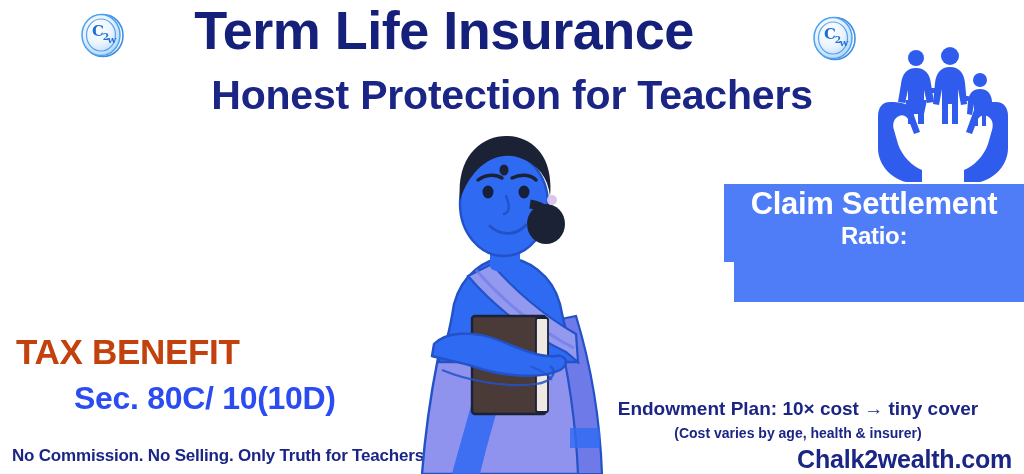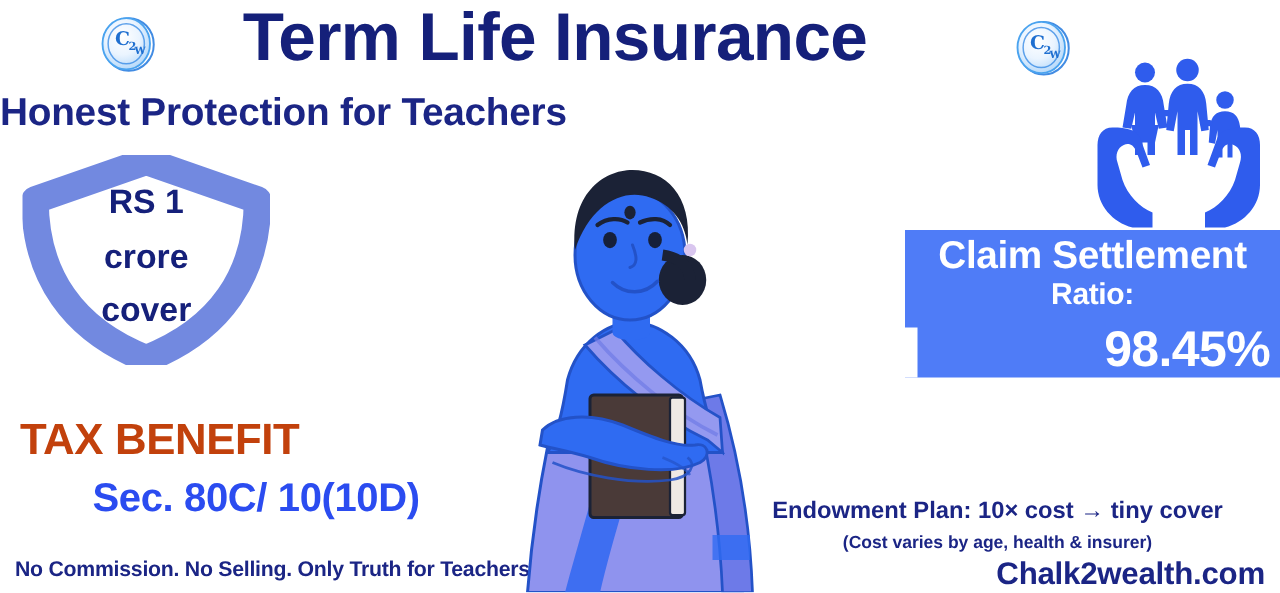--- a/index.html
+++ b/index.html
@@ -29,22 +29,22 @@
     color: #15207a;
     letter-spacing: -0.5px;
     line-height: 1.05;
     white-space: nowrap;
   }
   .subheadline {
     position: absolute;
     top: 72px;
     left: 0;
     width: 1024px;
-    text-align: left;
-    font-size: 31px;
+    text-align: center;
+    font-size: 41px;
     font-weight: bold;
     color: #1b2585;
     letter-spacing: -0.2px;
     white-space: nowrap;
   }
 
   
   .brandmark {
     position: absolute;
     width: 52px;
@@ -262,30 +262,20 @@
       </defs>
       <ellipse cx="27" cy="26.5" rx="20" ry="21" fill="none" stroke="#2e7fe0" stroke-width="1.6" opacity="0.9"></ellipse>
       <ellipse cx="25" cy="26" rx="19" ry="20.5" fill="url(#gloss2)" stroke="#4aa3ef" stroke-width="1.5"></ellipse>
       <ellipse cx="25" cy="26" rx="14.5" ry="16" fill="none" stroke="#2f86e4" stroke-width="1.2" opacity="0.75"></ellipse>
       <text x="22" y="27" font-family="DejaVu Serif, serif" font-size="15" font-weight="bold" fill="#1f6fd0" text-anchor="middle">C</text>
       <text x="30" y="31" font-family="DejaVu Serif, serif" font-size="9" font-weight="bold" fill="#1f6fd0" text-anchor="middle">2</text>
       <text x="36" y="34" font-family="DejaVu Serif, serif" font-size="8" font-weight="bold" fill="#1f6fd0" text-anchor="middle">W</text>
     </svg>
   </div>
 
-  <div class="shield-wrap">
-    <svg viewBox="0 0 198 168" width="198" height="168" aria-hidden="true">
-      <path d="M99 5 L188 36 C188 96 158 140 99 163 C40 140 10 96 10 36 Z" fill="none" stroke="#7289e0" stroke-width="22" stroke-linejoin="round"></path>
-    </svg>
-    <div class="shield-text">
-      <div>RS 1</div>
-      <div>crore</div>
-      <div>cover</div>
-    </div>
-  </div>
 
   <div class="tax-benefit">TAX BENEFIT</div>
   <div class="tax-section">Sec. 80C/ 10(10D)</div>
   <div class="tagline">No Commission. No Selling. Only Truth for Teachers.</div>
 
   <div class="teacher">
     <svg viewBox="0 0 250 366" width="250" height="366" aria-hidden="true">
       <defs>
         <clipPath id="posterClip">
           <rect x="0" y="0" width="250" height="366"></rect>
@@ -367,19 +357,18 @@
                  L92 126 C102 122 112 112 116 100 L120 86 C122 80 120 74 115 72
                  C111 70 107 72 105 77 L100 90 L94 88 L102 66 C105 60 112 58 124 58 Z"></path>
       </g>
     </svg>
   </div>
 
   <div class="claim-box"></div>
   <div class="claim-notch"></div>
   <div class="claim-line1">Claim Settlement</div>
   <div class="claim-line2">Ratio:</div>
-  <div class="claim-value">98.45%</div>
 
   <div class="plan-endow">Endowment Plan: 10× cost → tiny cover</div>
   <div class="plan-note">(Cost varies by age, health &amp; insurer)</div>
   <div class="site">Chalk2wealth.com</div>
 
 </div>
 
 </body></html>

